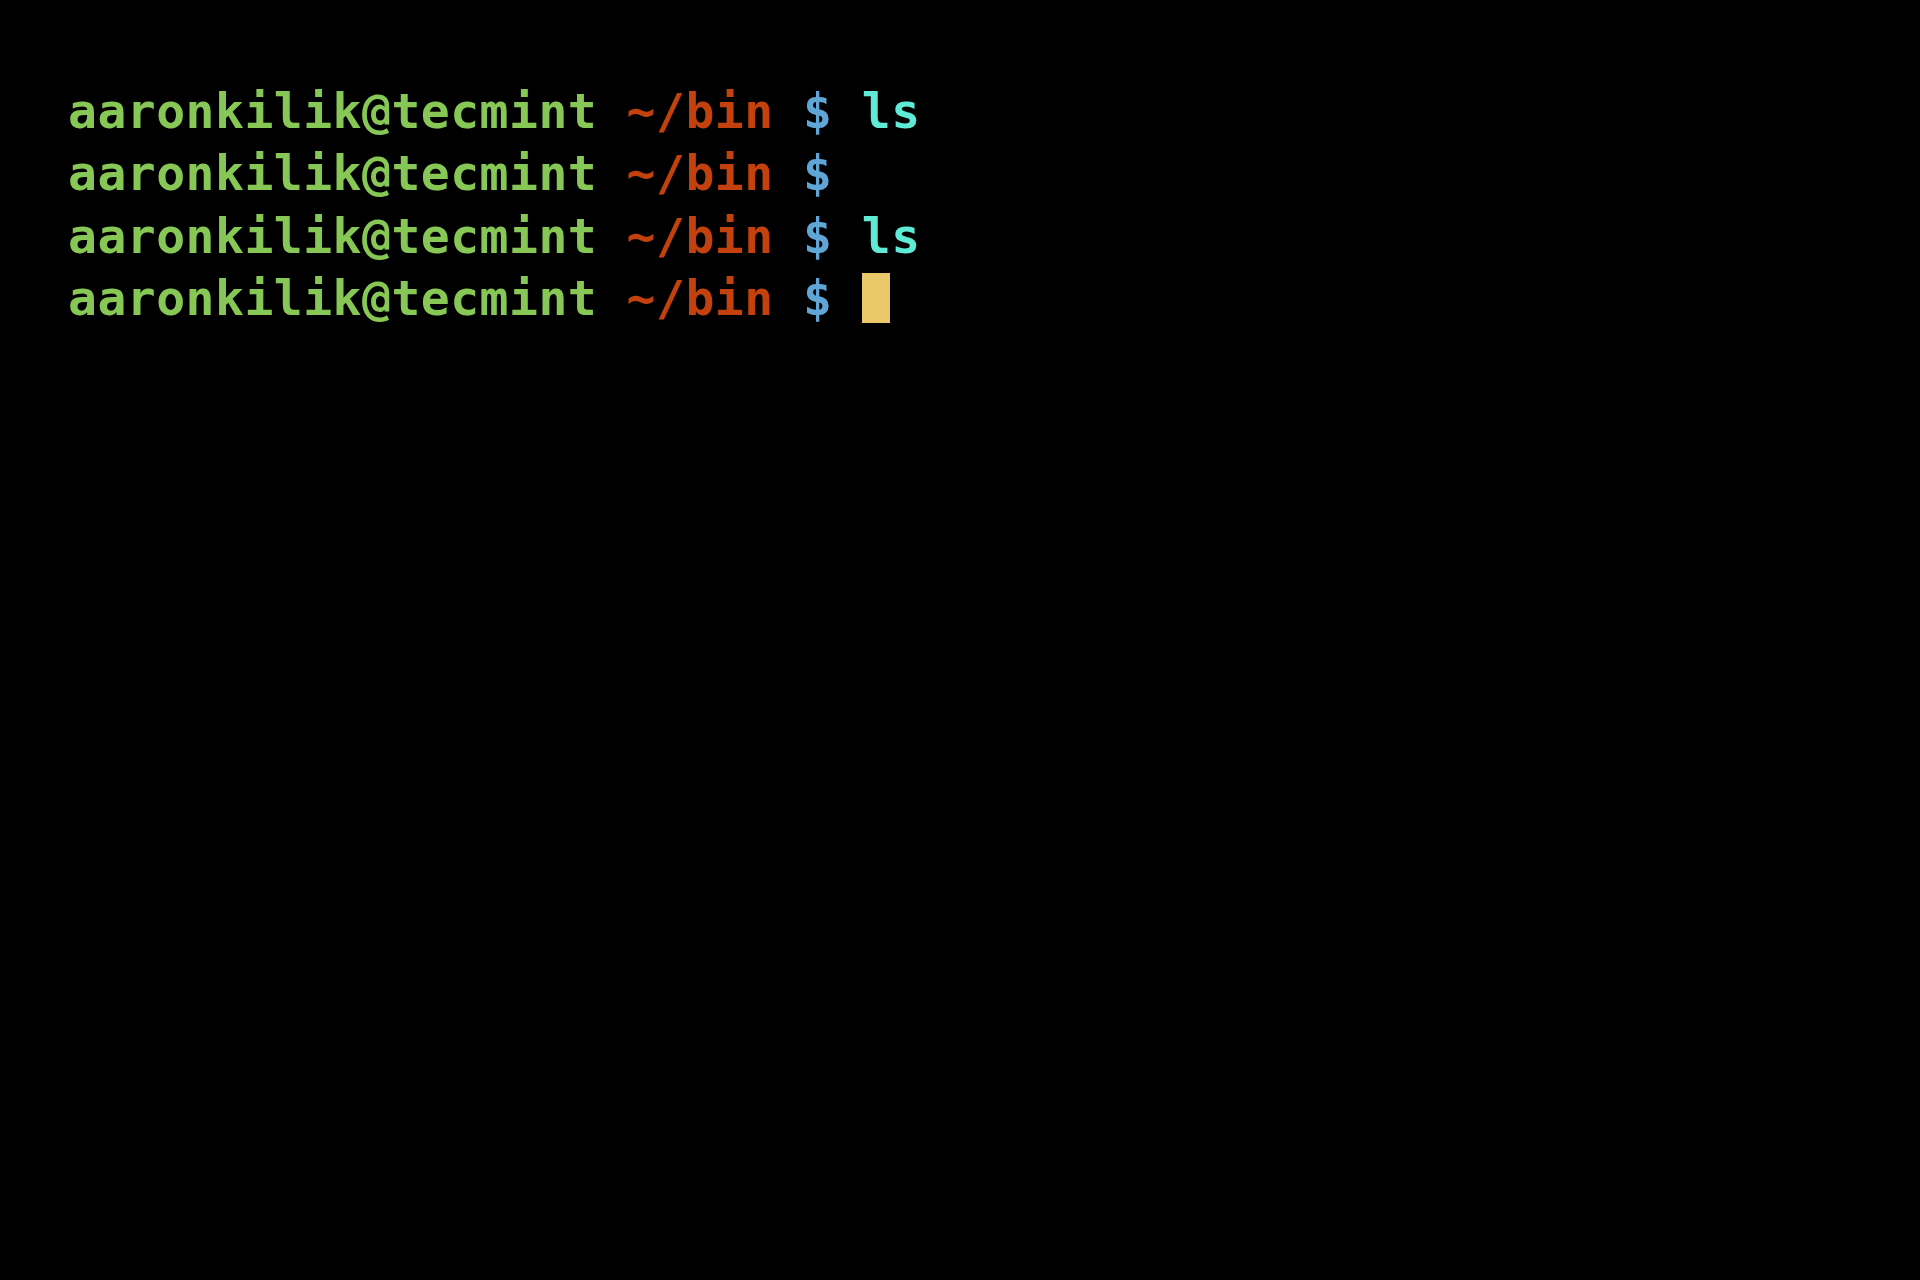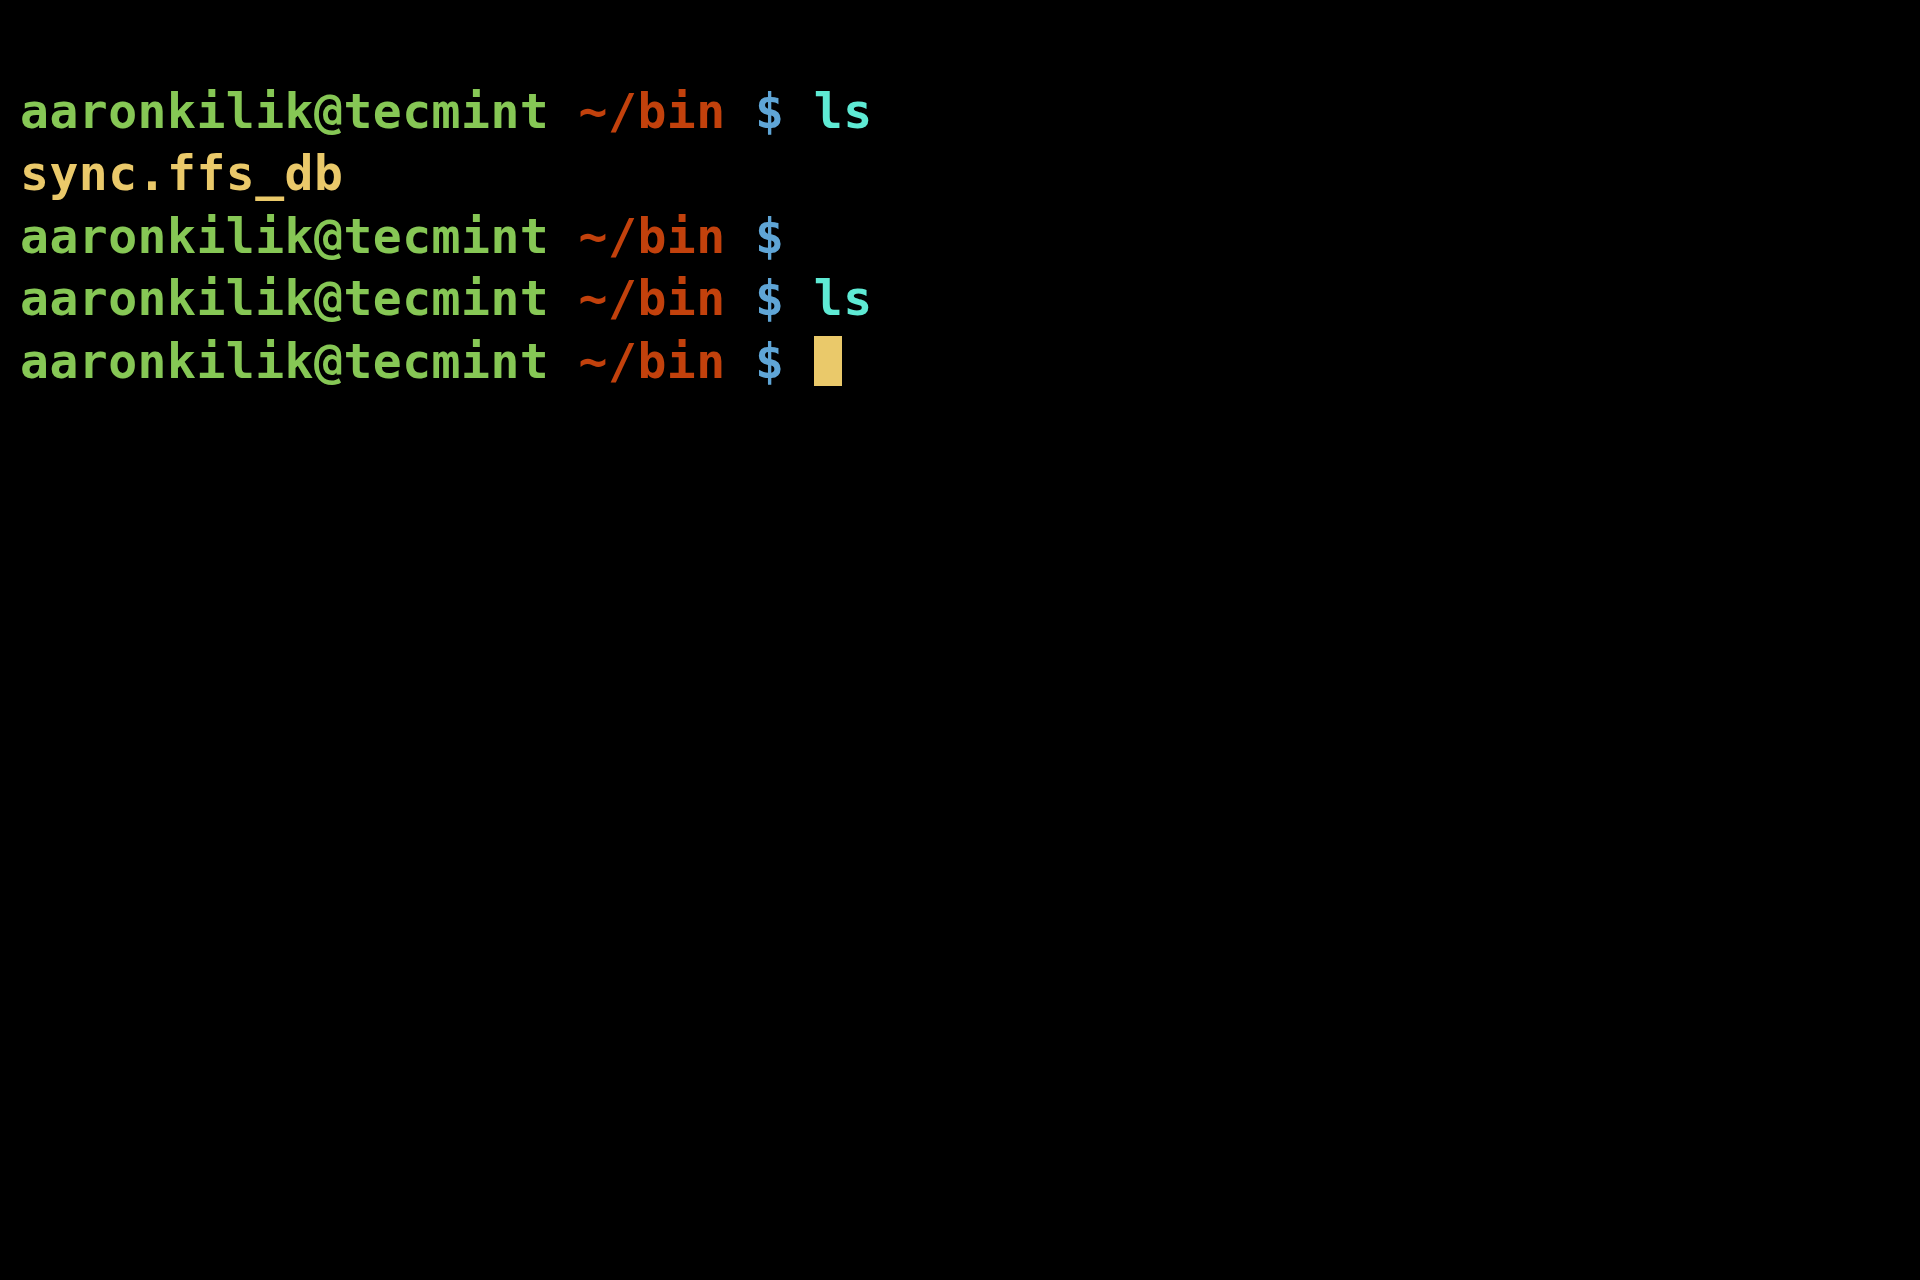--- a/index.html
+++ b/index.html
@@ -23,20 +23,21 @@
       font-weight: 600;
       line-height: 1.3;
       letter-spacing: 0.5px;
       color: #eac96a;
     }
     .line {
       white-space: pre;
     }
     .user-host {
       color: #86c755;
+      margin-left: 48px;
     }
     .path {
       color: #c2410c;
     }
     .dollar {
       color: #5fa5d6;
     }
     .cmd {
       color: #5eead4;
     }
@@ -50,17 +51,16 @@
       background: #eac96a;
       vertical-align: text-bottom;
       margin-bottom: 3px;
     }
   </style>
 </head>
 <body>
 
 <div class="terminal">
   <div class="line"><span class="user-host">aaronkilik@tecmint</span><span class="path"> <span>~/bin</span> </span><span class="dollar">$</span><span class="cmd"> <span>ls</span></span></div>
-  <div class="line"><span class="output">sync.ffs_db</span></div>
   <div class="line"><span class="user-host">aaronkilik@tecmint</span><span class="path"> <span>~/bin</span> </span><span class="dollar">$</span><span class="cmd"> <span></span></span></div>
   <div class="line"><span class="user-host">aaronkilik@tecmint</span><span class="path"> <span>~/bin</span> </span><span class="dollar">$</span><span class="cmd"> <span>ls</span></span></div>
   <div class="line"><span class="user-host">aaronkilik@tecmint</span><span class="path"> <span>~/bin</span> </span><span class="dollar">$</span><span class="cmd"> </span><span class="cursor"></span></div>
 </div>
 
 </body></html>

